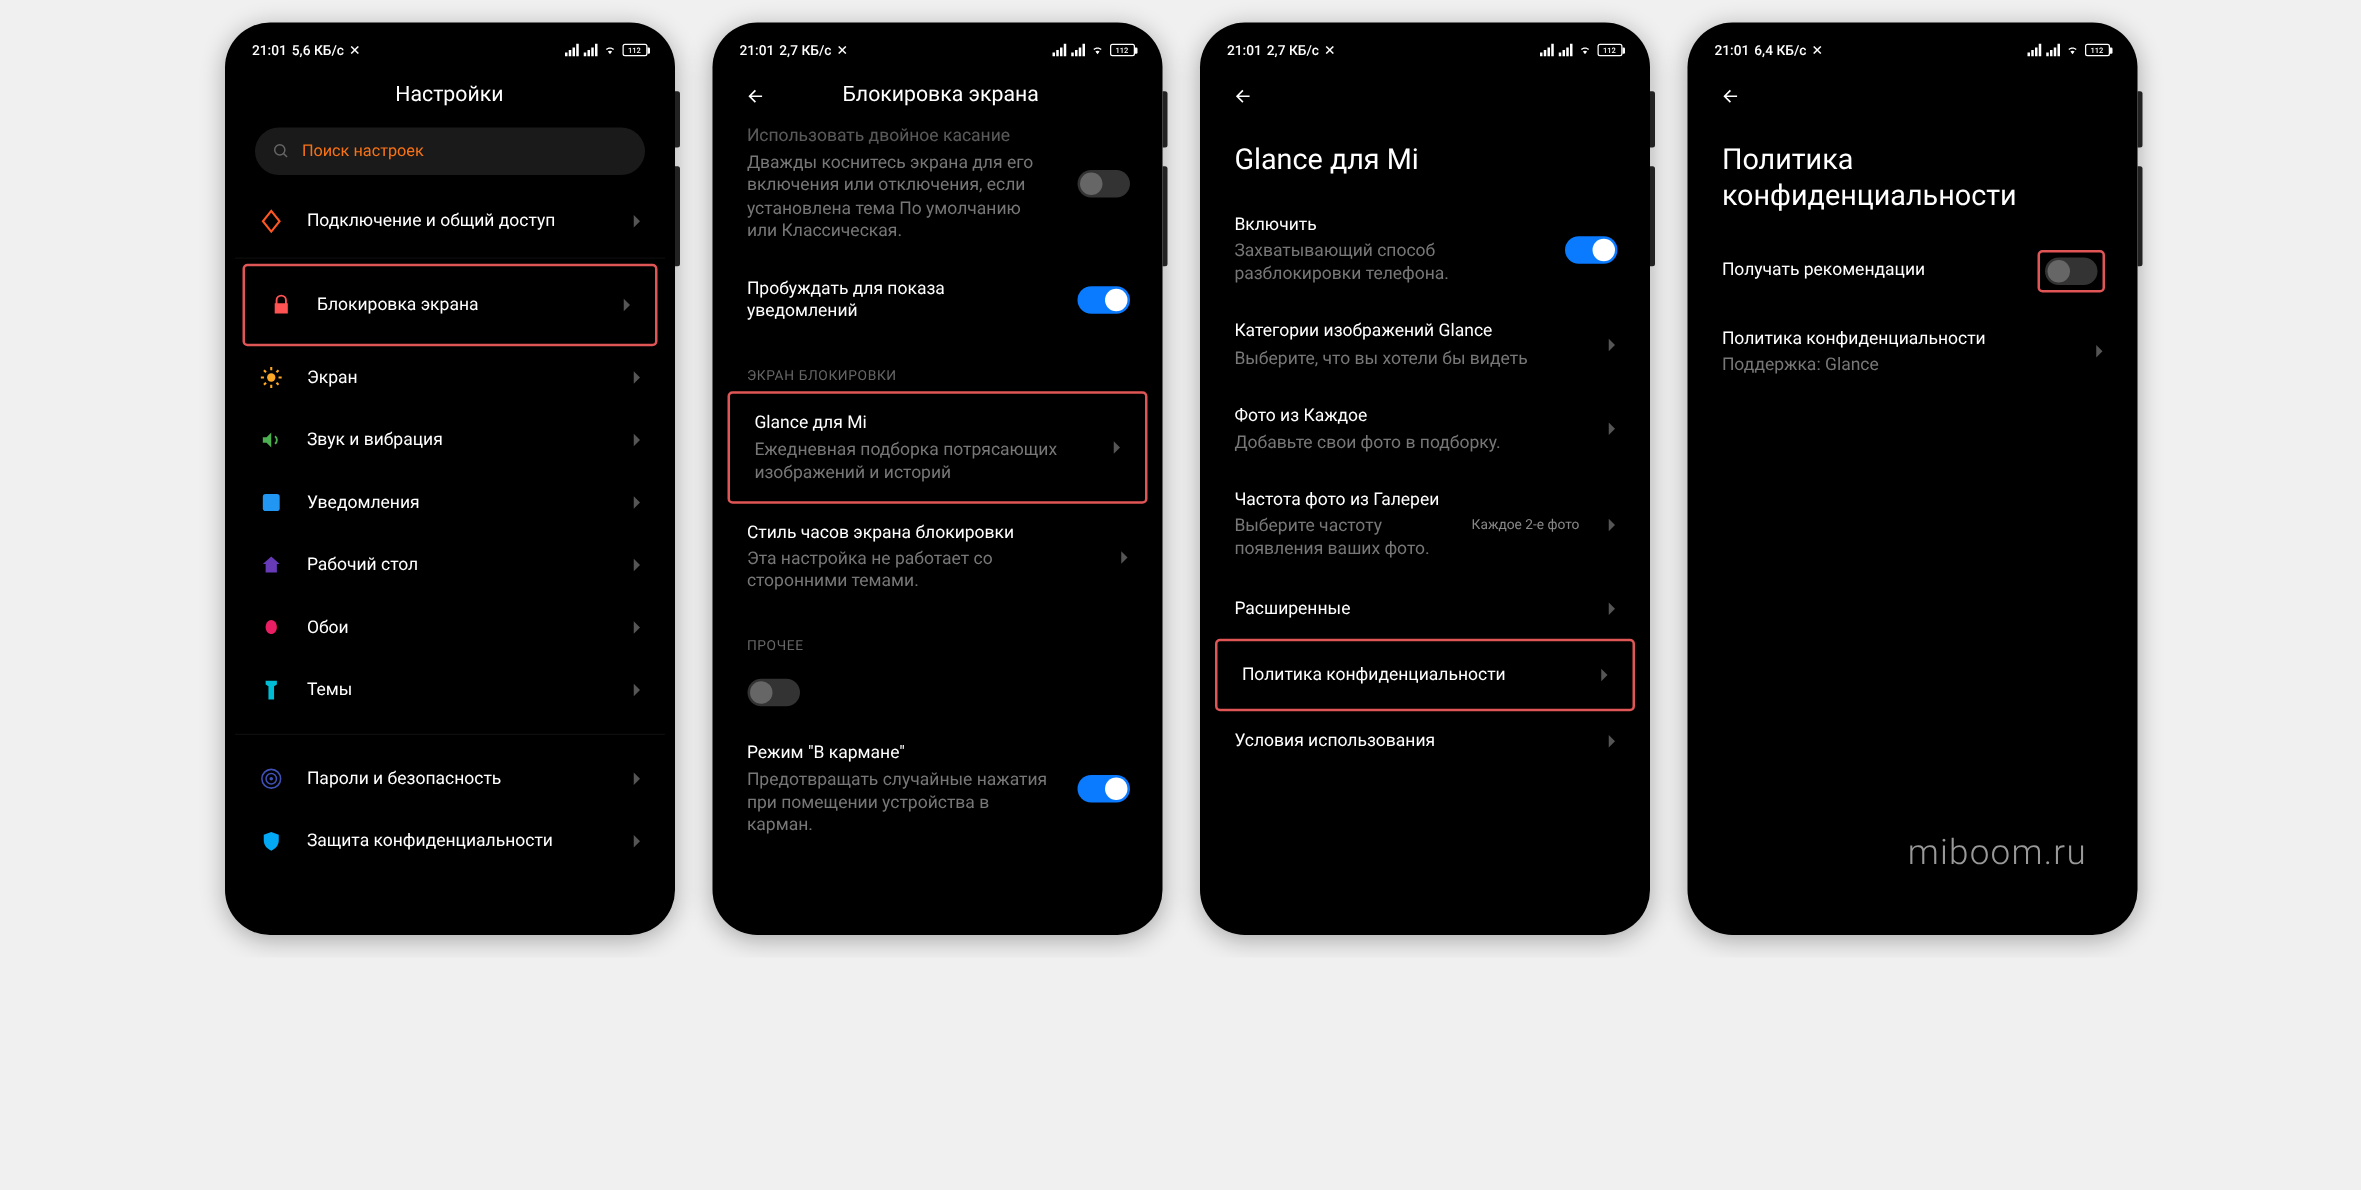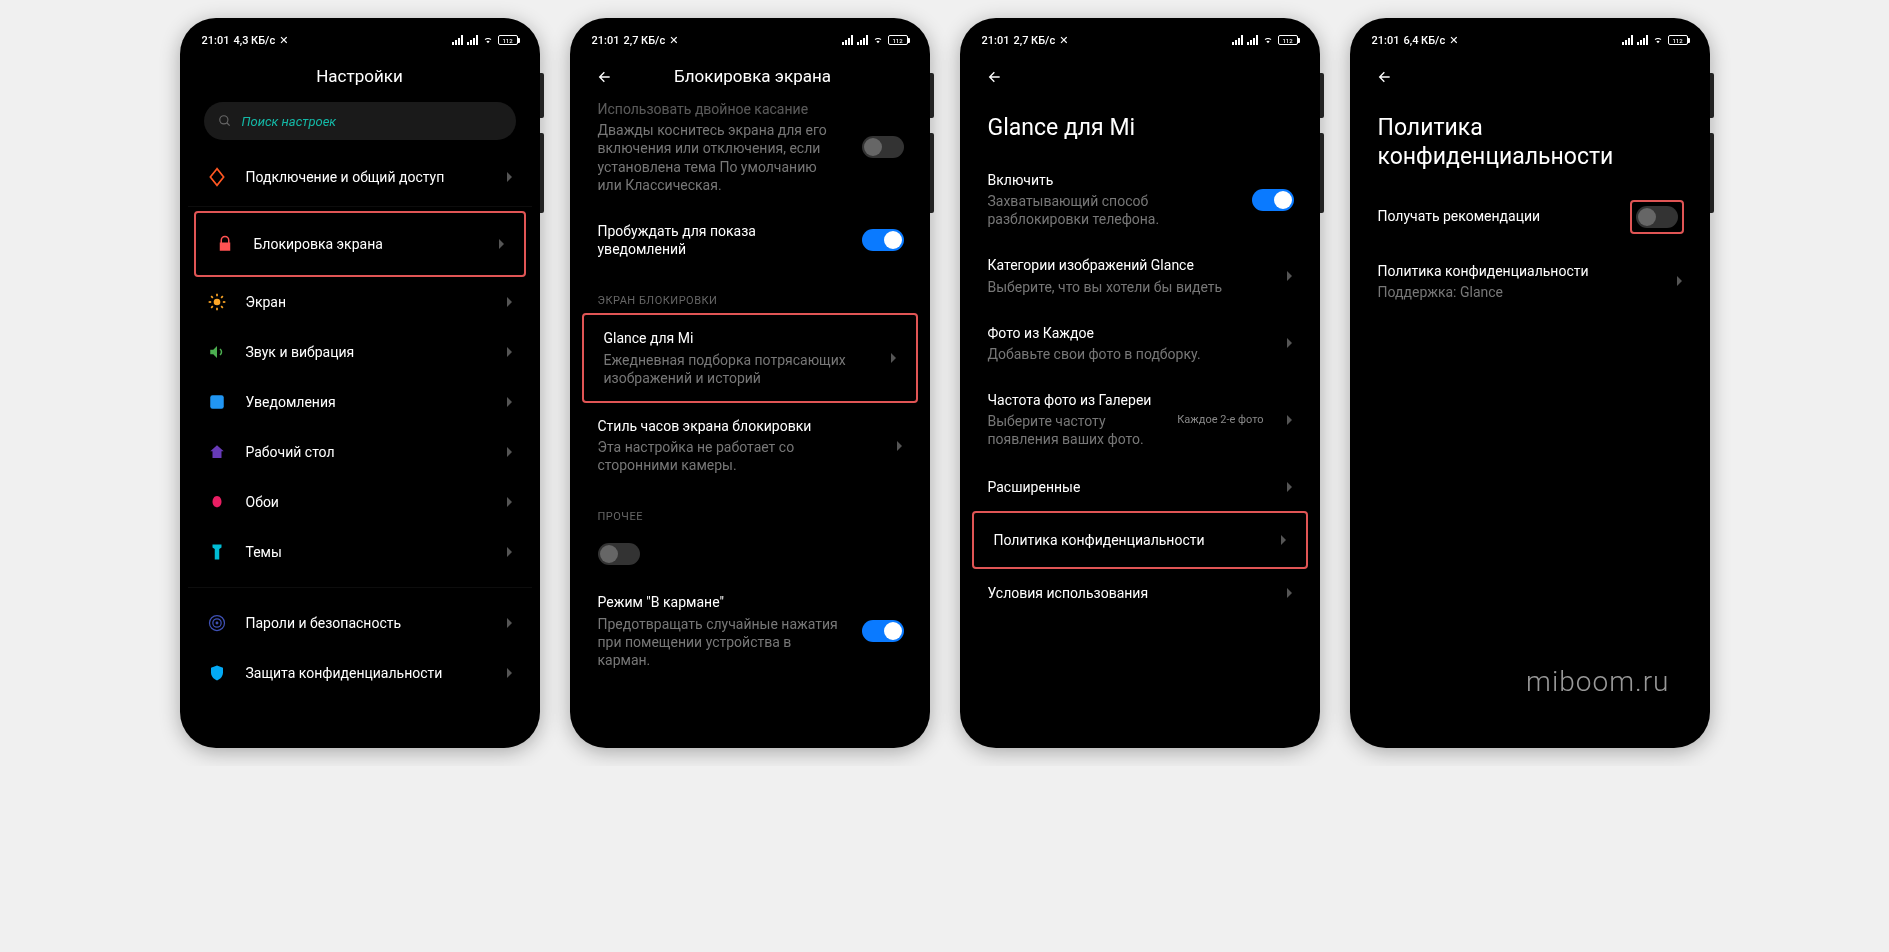--- a/index.html
+++ b/index.html
@@ -85,23 +85,22 @@
 
 .search-box {
   margin: 4px 16px 12px 16px;
   background: #1a1a1a;
   border-radius: 22px;
   height: 38px;
   display: flex;
   align-items: center;
   padding: 0 14px;
   gap: 10px;
-  color: #14b8a6;
+  color: #f97316;
   font-size: 13px;
-  font-style: italic;
 }
 
 .list-item {
   display: flex;
   align-items: center;
   padding: 14px 18px;
   gap: 18px;
   cursor: pointer;
   min-height: 48px;
 }
@@ -141,21 +140,21 @@
 svg{display:block;}
 </style>
 </head>
 <body>
 
 <div class="phone">
   <div class="screen">
     <div class="status-bar">
       <div class="status-left">
         <span>21:01</span>
-        <span>4,3 КБ/с</span>
+        <span>5,6 КБ/с</span>
         <span>✕</span>
       </div>
       <div class="status-right">
         <span class="signal-bars">
             <span></span>
             <span></span>
             <span></span>
             <span></span>
           </span>
         <span class="signal-bars">
@@ -406,21 +405,21 @@
           </div>
           <svg class="chevron" width="8" height="12" viewBox="0 0 8 12" fill="#555">
               <path d="M1 1l5 5-5 5"></path>
             </svg>
         </div>
       </div>
 
       <div class="list-item">
         <div class="text-col">
           <div class="title">Стиль часов экрана блокировки</div>
-          <div class="subtitle">Эта настройка не работает со сторонними камеры.</div>
+          <div class="subtitle">Эта настройка не работает со сторонними темами.</div>
         </div>
         <svg class="chevron" width="8" height="12" viewBox="0 0 8 12" fill="#555">
             <path d="M1 1l5 5-5 5"></path>
           </svg>
       </div>
 
       <div class="section-header">ПРОЧЕЕ</div>
 
       <div class="list-item">
         <div class="toggle off"></div>

